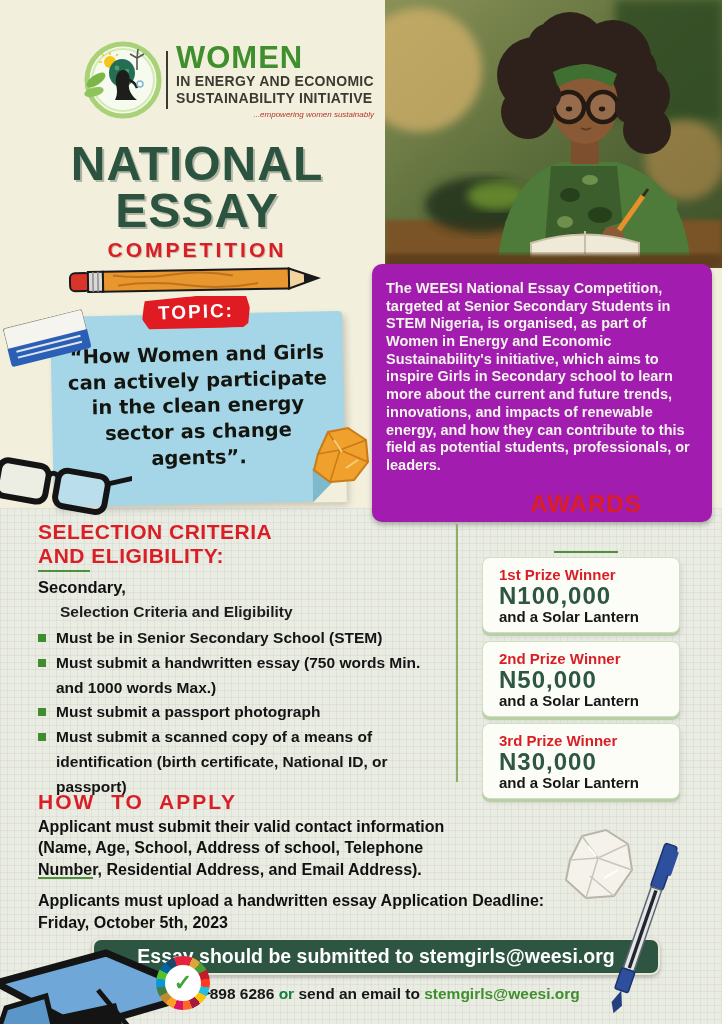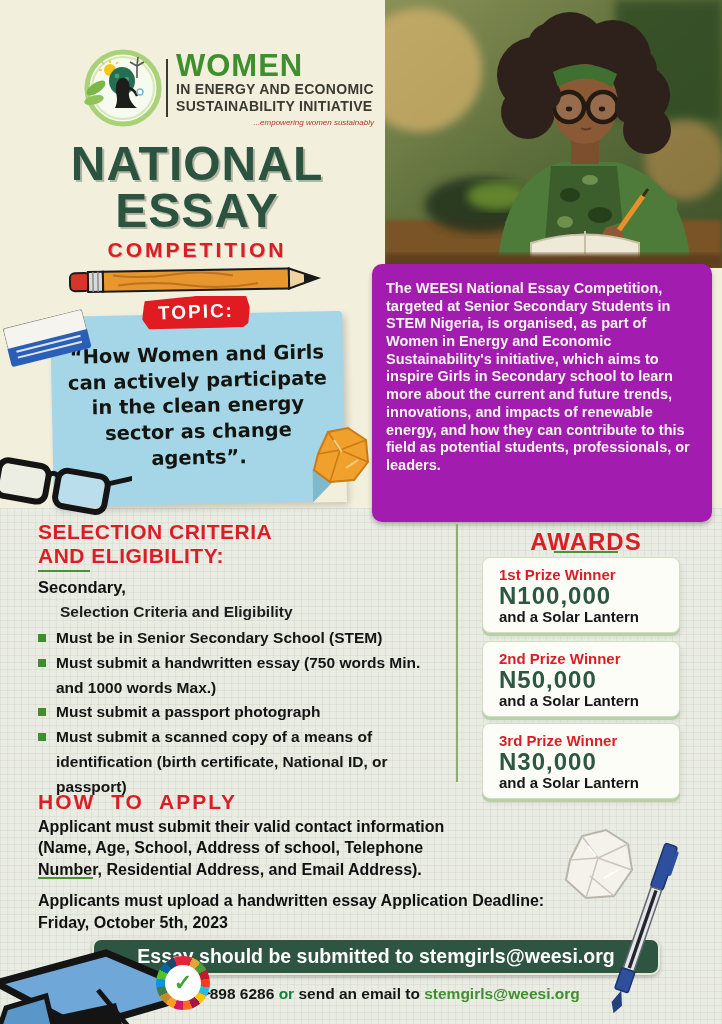--- a/index.html
+++ b/index.html
@@ -14,21 +14,21 @@
     position:absolute; left:0; top:508px; width:722px; height:516px;
     background-color:#e9ece2;
     background-image:
       linear-gradient(rgba(190,140,140,0.12) 1px, transparent 1px),
       linear-gradient(90deg, rgba(140,170,140,0.12) 1px, transparent 1px);
     background-size:7px 7px;
   }
   
   .photo { position:absolute; left:385px; top:0; width:337px; height:268px; }
   
-  .logo-block { position:absolute; left:82px; top:48px; display:flex; align-items:center; }
+  .logo-block { position:absolute; left:82px; top:40px; display:flex; align-items:center; }
   .logo-icon { width:80px; height:80px; }
   .logo-divider { width:2px; height:58px; background:#3a3a30; margin:0 8px 0 4px; }
   .logo-women { color:#3f8f2e; font-size:31px; font-weight:900; letter-spacing:1px; line-height:1; }
   .logo-sub { color:#3a3a30; font-size:14px; font-weight:700; letter-spacing:0.3px; line-height:1.25; }
   .logo-tagline { color:#b5342a; font-size:8px; font-style:italic; text-align:right; margin-top:2px; }
   
   .title-wrap { position:absolute; left:22px; top:140px; width:350px; text-align:center; }
   .title-line { color:#2b5340; font-size:48px; font-weight:900; letter-spacing:1px; line-height:0.98;
     text-shadow:2px 2px 0 rgba(25,50,38,0.30); }
   .title-sub { color:#d91e26; font-size:21px; font-weight:900; letter-spacing:3px; margin-top:4px;
@@ -74,21 +74,21 @@
   .criteria-heading { position:absolute; left:38px; top:520px; color:#d91e26; font-size:21px; font-weight:900; letter-spacing:0.5px; line-height:1.12; }
   .criteria-underline { position:absolute; left:38px; top:570px; width:52px; height:2px; background:#4e8f3c; }
   .criteria-intro { position:absolute; left:38px; top:578px; color:#101010; font-size:16.5px; font-weight:800; }
   .criteria-subintro { position:absolute; left:60px; top:603px; color:#1c1c1c; font-size:15.5px; font-weight:600; }
   .criteria-list { position:absolute; left:38px; top:626px; width:408px; list-style:none; }
   .criteria-list li { position:relative; padding-left:18px; color:#141414; font-size:15.5px; font-weight:600; line-height:1.6; }
   .bullet-sq { position:absolute; left:0; top:8px; width:8px; height:8px; background:#3e8e2f; }
   
   .col-divider { position:absolute; left:456px; top:524px; width:2px; height:258px; background:#8fae6b; }
   
-  .awards-heading { position:absolute; left:470px; top:528px; width:232px; text-align:center; color:#d91e26; font-size:24px; font-weight:900; letter-spacing:1px; }
+  .awards-heading { position:absolute; left:470px; top:490px; width:232px; text-align:center; color:#d91e26; font-size:24px; font-weight:900; letter-spacing:1px; }
   .awards-underline { position:absolute; left:554px; top:551px; width:64px; height:2px; background:#4e8f3c; }
   .prize-card {
     position:absolute; left:482px; width:198px; height:76px;
     background:#fdfdf7; border:1px solid #cfe0c2; border-radius:8px;
     padding:8px 6px 8px 16px;
     box-shadow:0 3px 0 #b9cfa8, 2px 4px 5px rgba(0,0,0,0.08);
   }
   .prize-card.p1 { top:557px; } .prize-card.p2 { top:641px; } .prize-card.p3 { top:723px; }
   .prize-title { color:#d91e26; font-size:15px; font-weight:800; }
   .prize-amount { color:#2d5743; font-size:24px; font-weight:900; letter-spacing:1px; line-height:1.05; }

